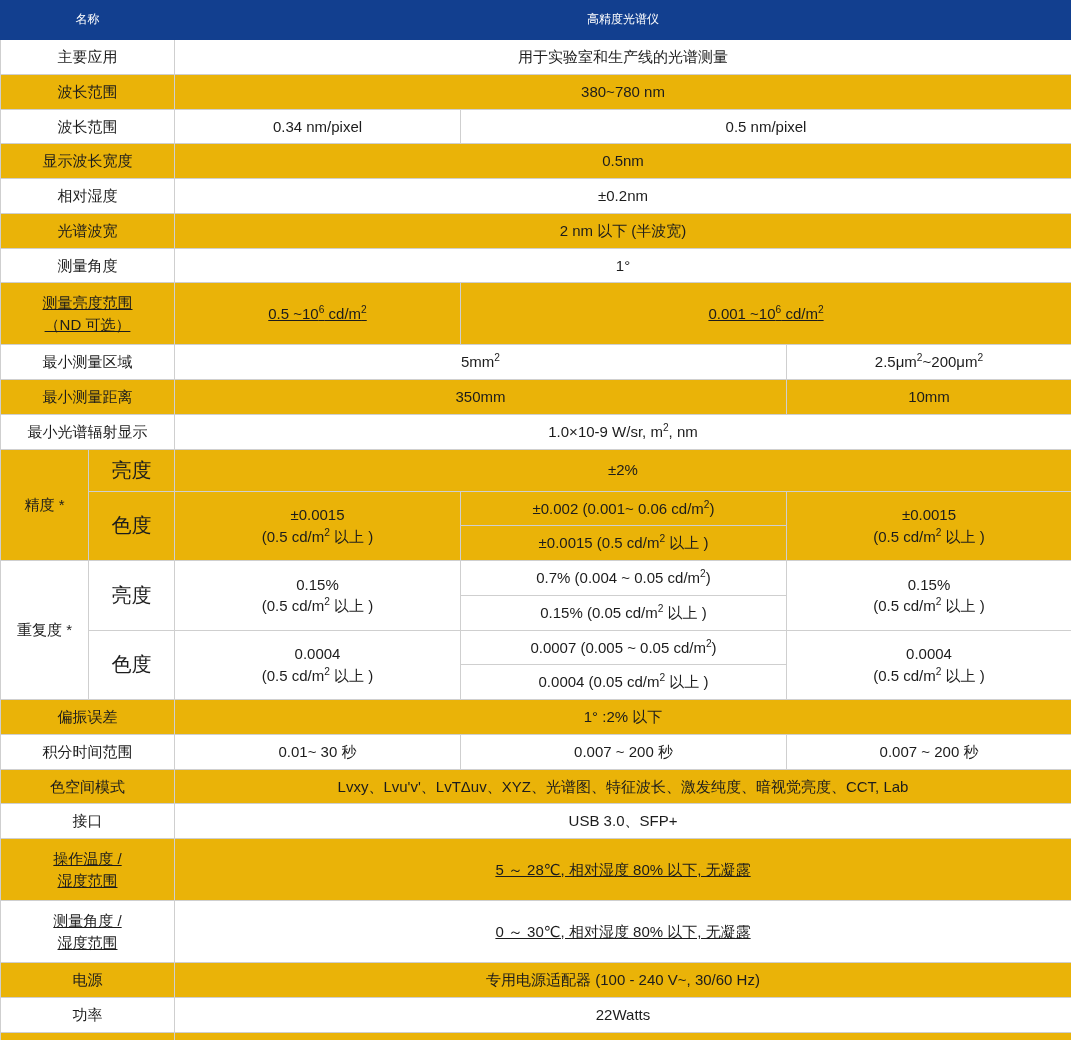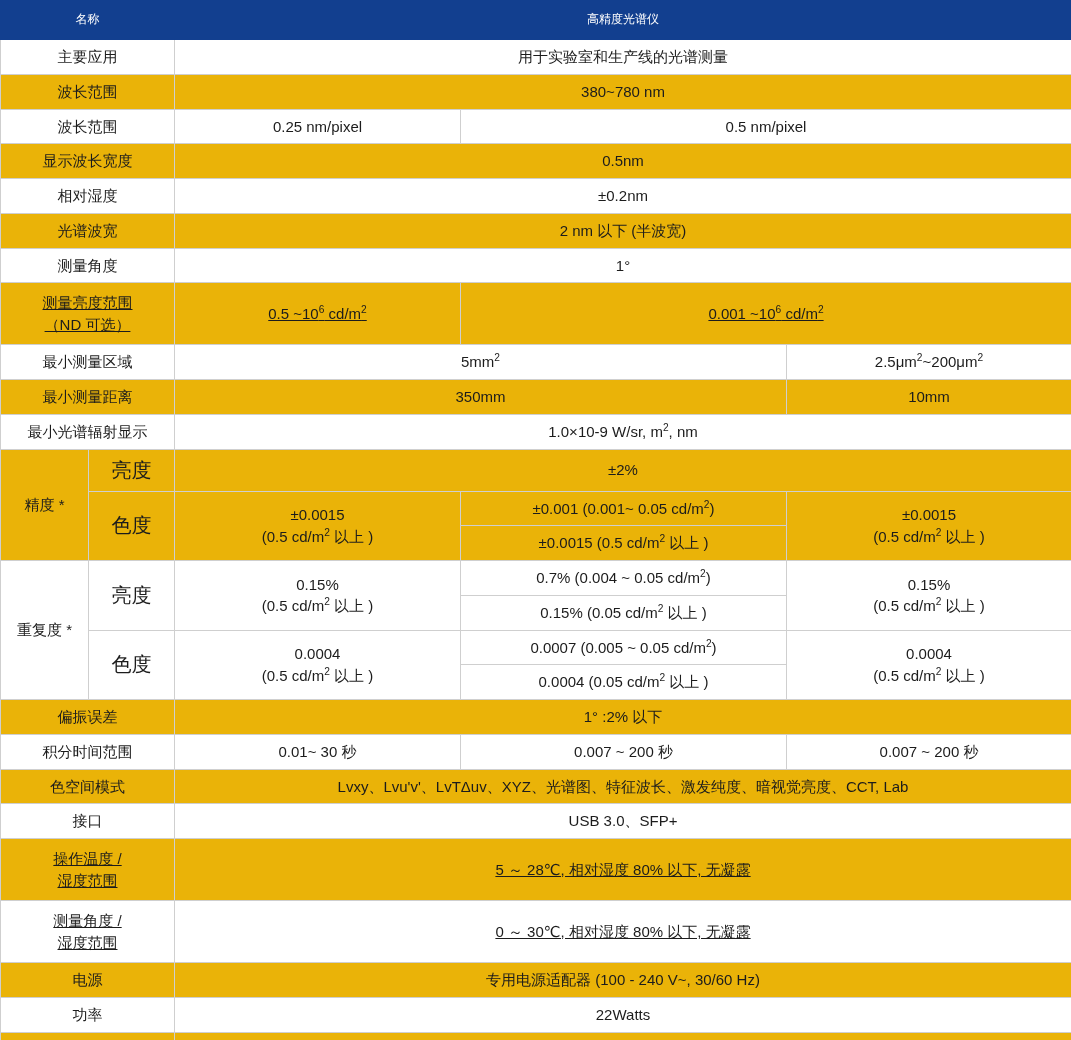--- a/index.html
+++ b/index.html
@@ -67,21 +67,21 @@
       <td colspan="3">用于实验室和生产线的光谱测量</td>
     </tr>
 
     <tr class="shade">
       <td class="lbl" colspan="2">波长范围</td>
       <td colspan="3">380~780 nm</td>
     </tr>
 
     <tr class="plain">
       <td class="lbl" colspan="2">波长范围</td>
-      <td>0.25 nm/pixel</td>
+      <td>0.34 nm/pixel</td>
       <td colspan="2">0.5 nm/pixel</td>
     </tr>
 
     <tr class="shade">
       <td class="lbl" colspan="2">显示波长宽度</td>
       <td colspan="3">0.5nm</td>
     </tr>
 
     <tr class="plain">
       <td class="lbl" colspan="2">相对湿度</td>
@@ -129,21 +129,21 @@
       <td class="sublbl">亮度</td>
       <td colspan="3">±2%</td>
     </tr>
 
     <tr class="shade">
       <td class="sublbl" rowspan="2">色度</td>
       <td rowspan="2">
         <span>±0.0015</span><br>
         <span>(0.5 cd/m</span><span class="sup">2</span><span> 以上 )</span>
       </td>
-      <td><span>±0.001 (0.001~ 0.05 cd/m</span><span class="sup">2</span><span>)</span></td>
+      <td><span>±0.002 (0.001~ 0.06 cd/m</span><span class="sup">2</span><span>)</span></td>
       <td rowspan="2">
         <span>±0.0015</span><br>
         <span>(0.5 cd/m</span><span class="sup">2</span><span> 以上 )</span>
       </td>
     </tr>
     <tr class="shade">
       <td><span>±0.0015 (0.5 cd/m</span><span class="sup">2</span><span> 以上 )</span></td>
     </tr>
 
     <tr class="plain">

